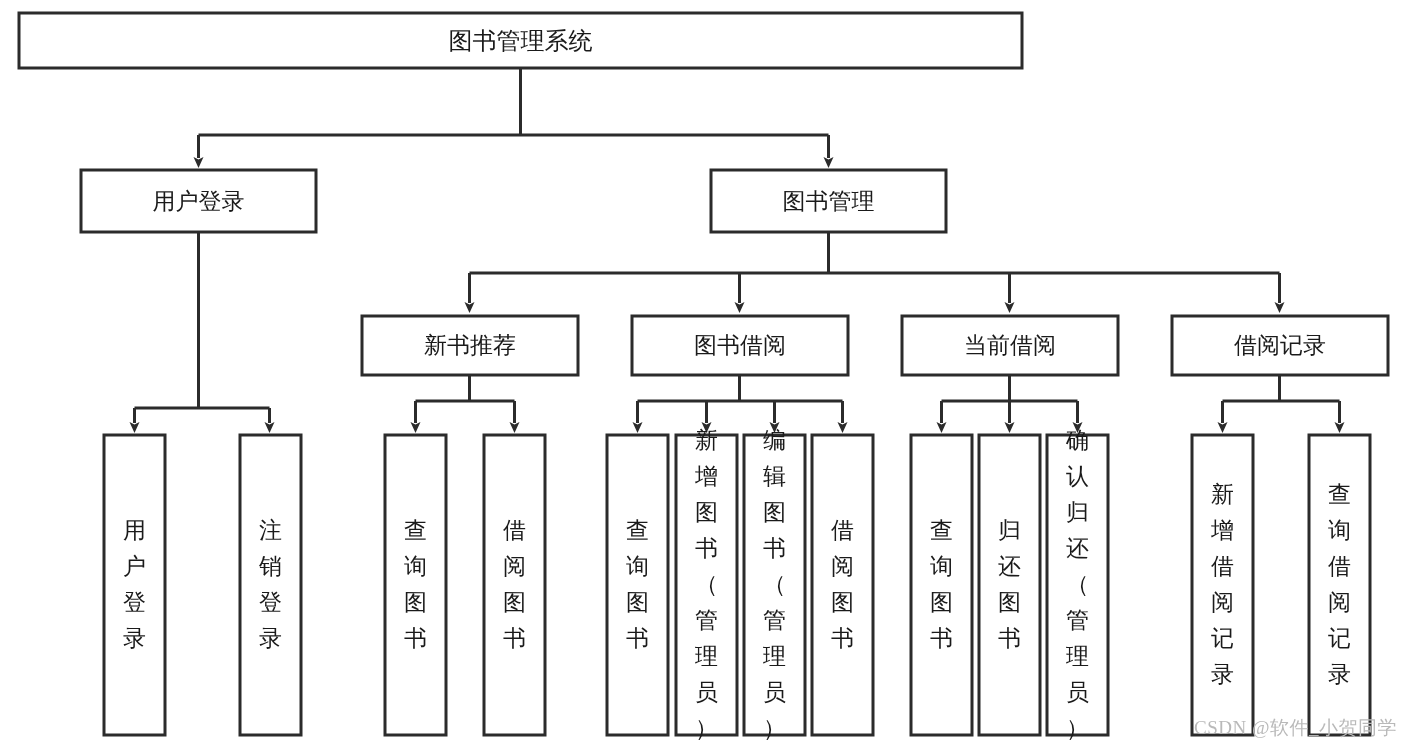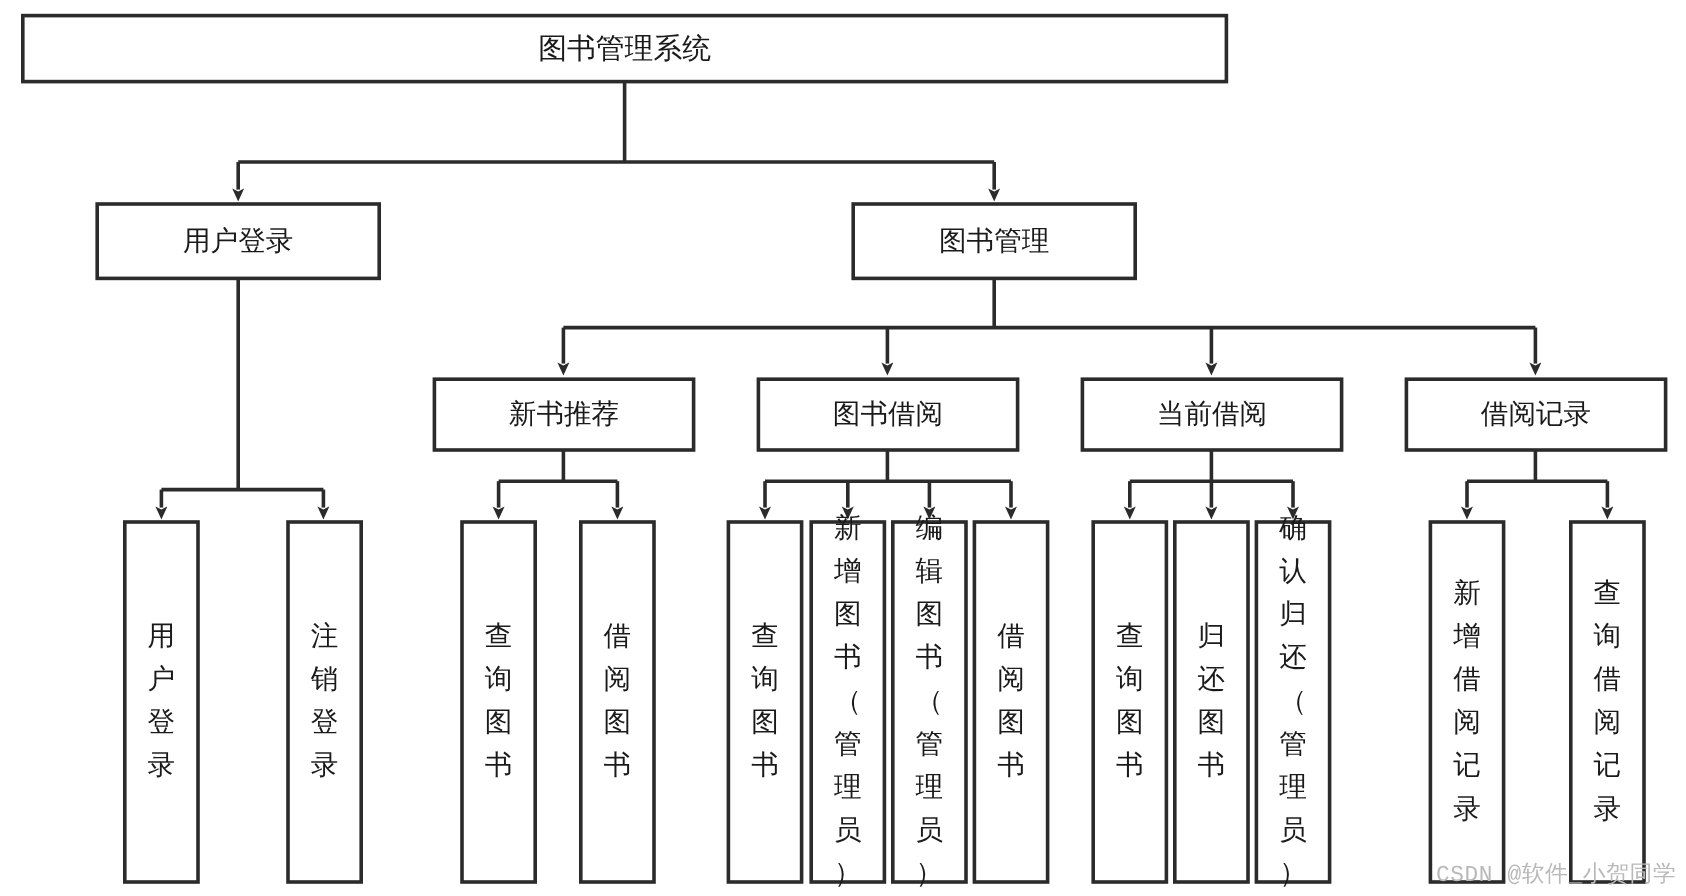--- a/index.html
+++ b/index.html
@@ -46,21 +46,21 @@
     fill: none;
   }
   .arrow-head {
     fill: #2b2b2b;
     stroke: none;
   }
   .watermark {
     position: absolute;
     right: 8px;
     bottom: 6px;
-    font-family: Liberation Mono, monospace;
+    font-family: Liberation Serif, serif;
     font-size: 19px;
     color: #b9b9b9;
     white-space: nowrap;
     letter-spacing: 0.5px;
   }
 </style>
 </head>
 <body>
 
 <svg id="diagram" viewBox="0 0 1405 747">

